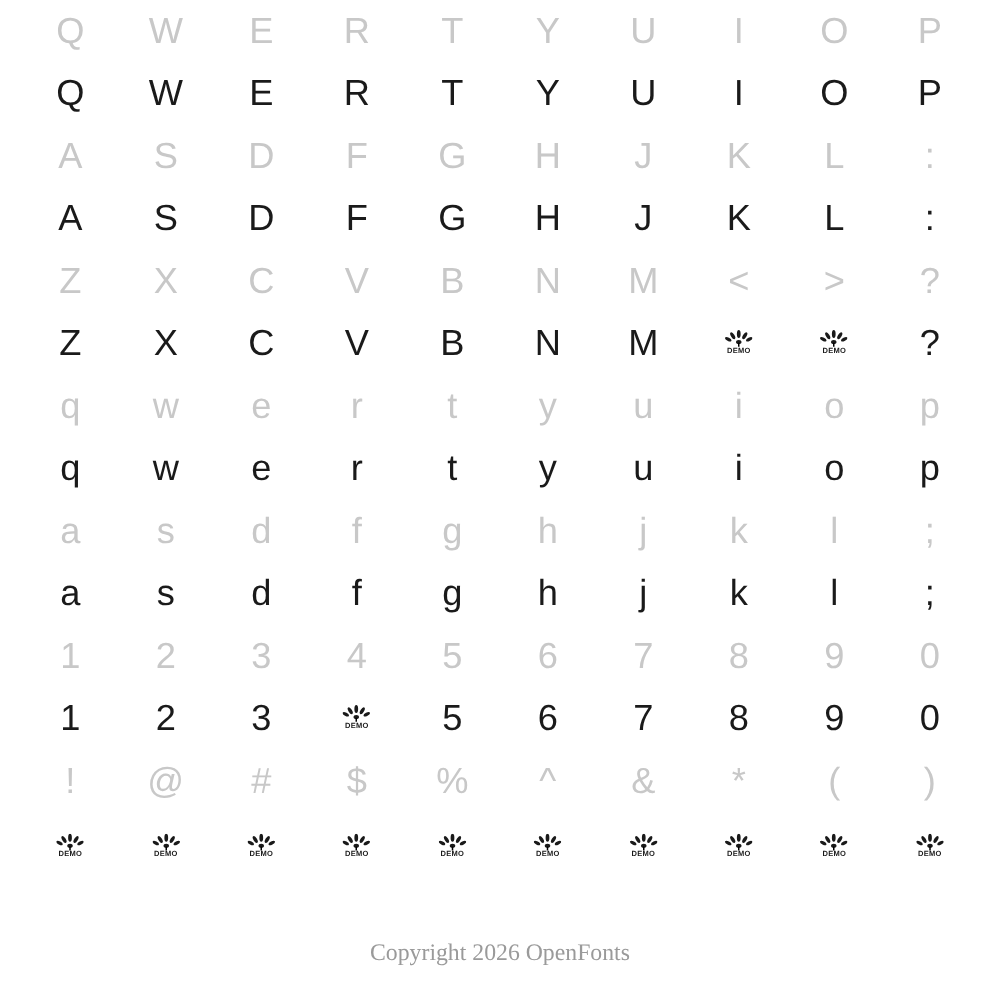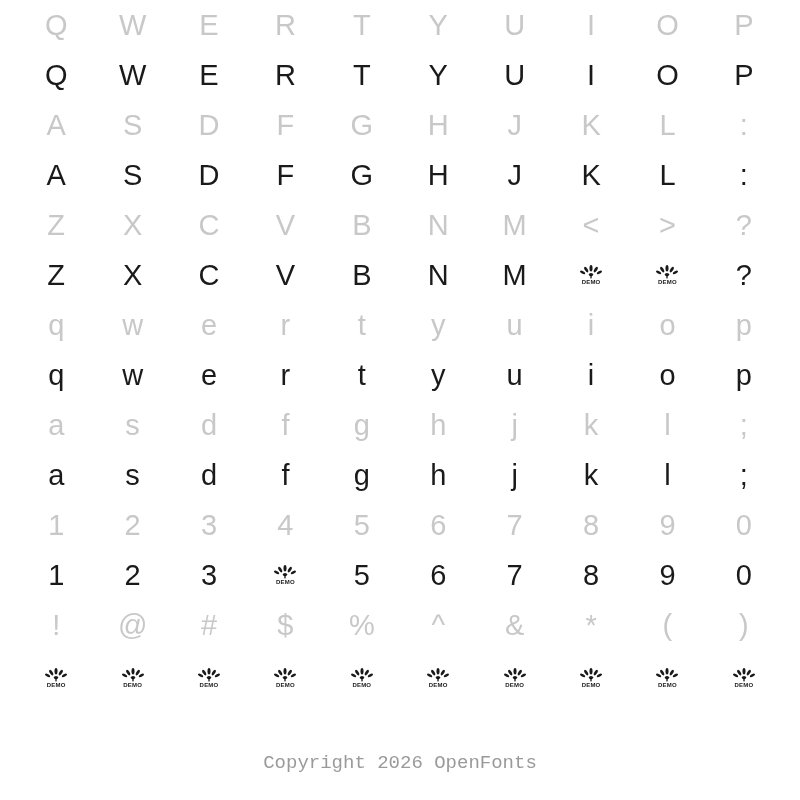--- a/index.html
+++ b/index.html
@@ -84,21 +84,21 @@
   .row.demorow .cell { color: #1a1a1a; }
 
   #footer {
     position: absolute;
     left: 0;
     top: 752px;
     width: 800px;
     text-align: center;
     color: #9a9a9a;
     font-size: 19px;
-    font-family: Liberation Mono, monospace;
+    font-family: Liberation Serif, serif;
   }
 </style>
 </head>
 <body>
 
 <div id="sheet">
     <div class="row ghost">
       <span class="cell">Q</span>
       <span class="cell">W</span>
       <span class="cell">E</span>

